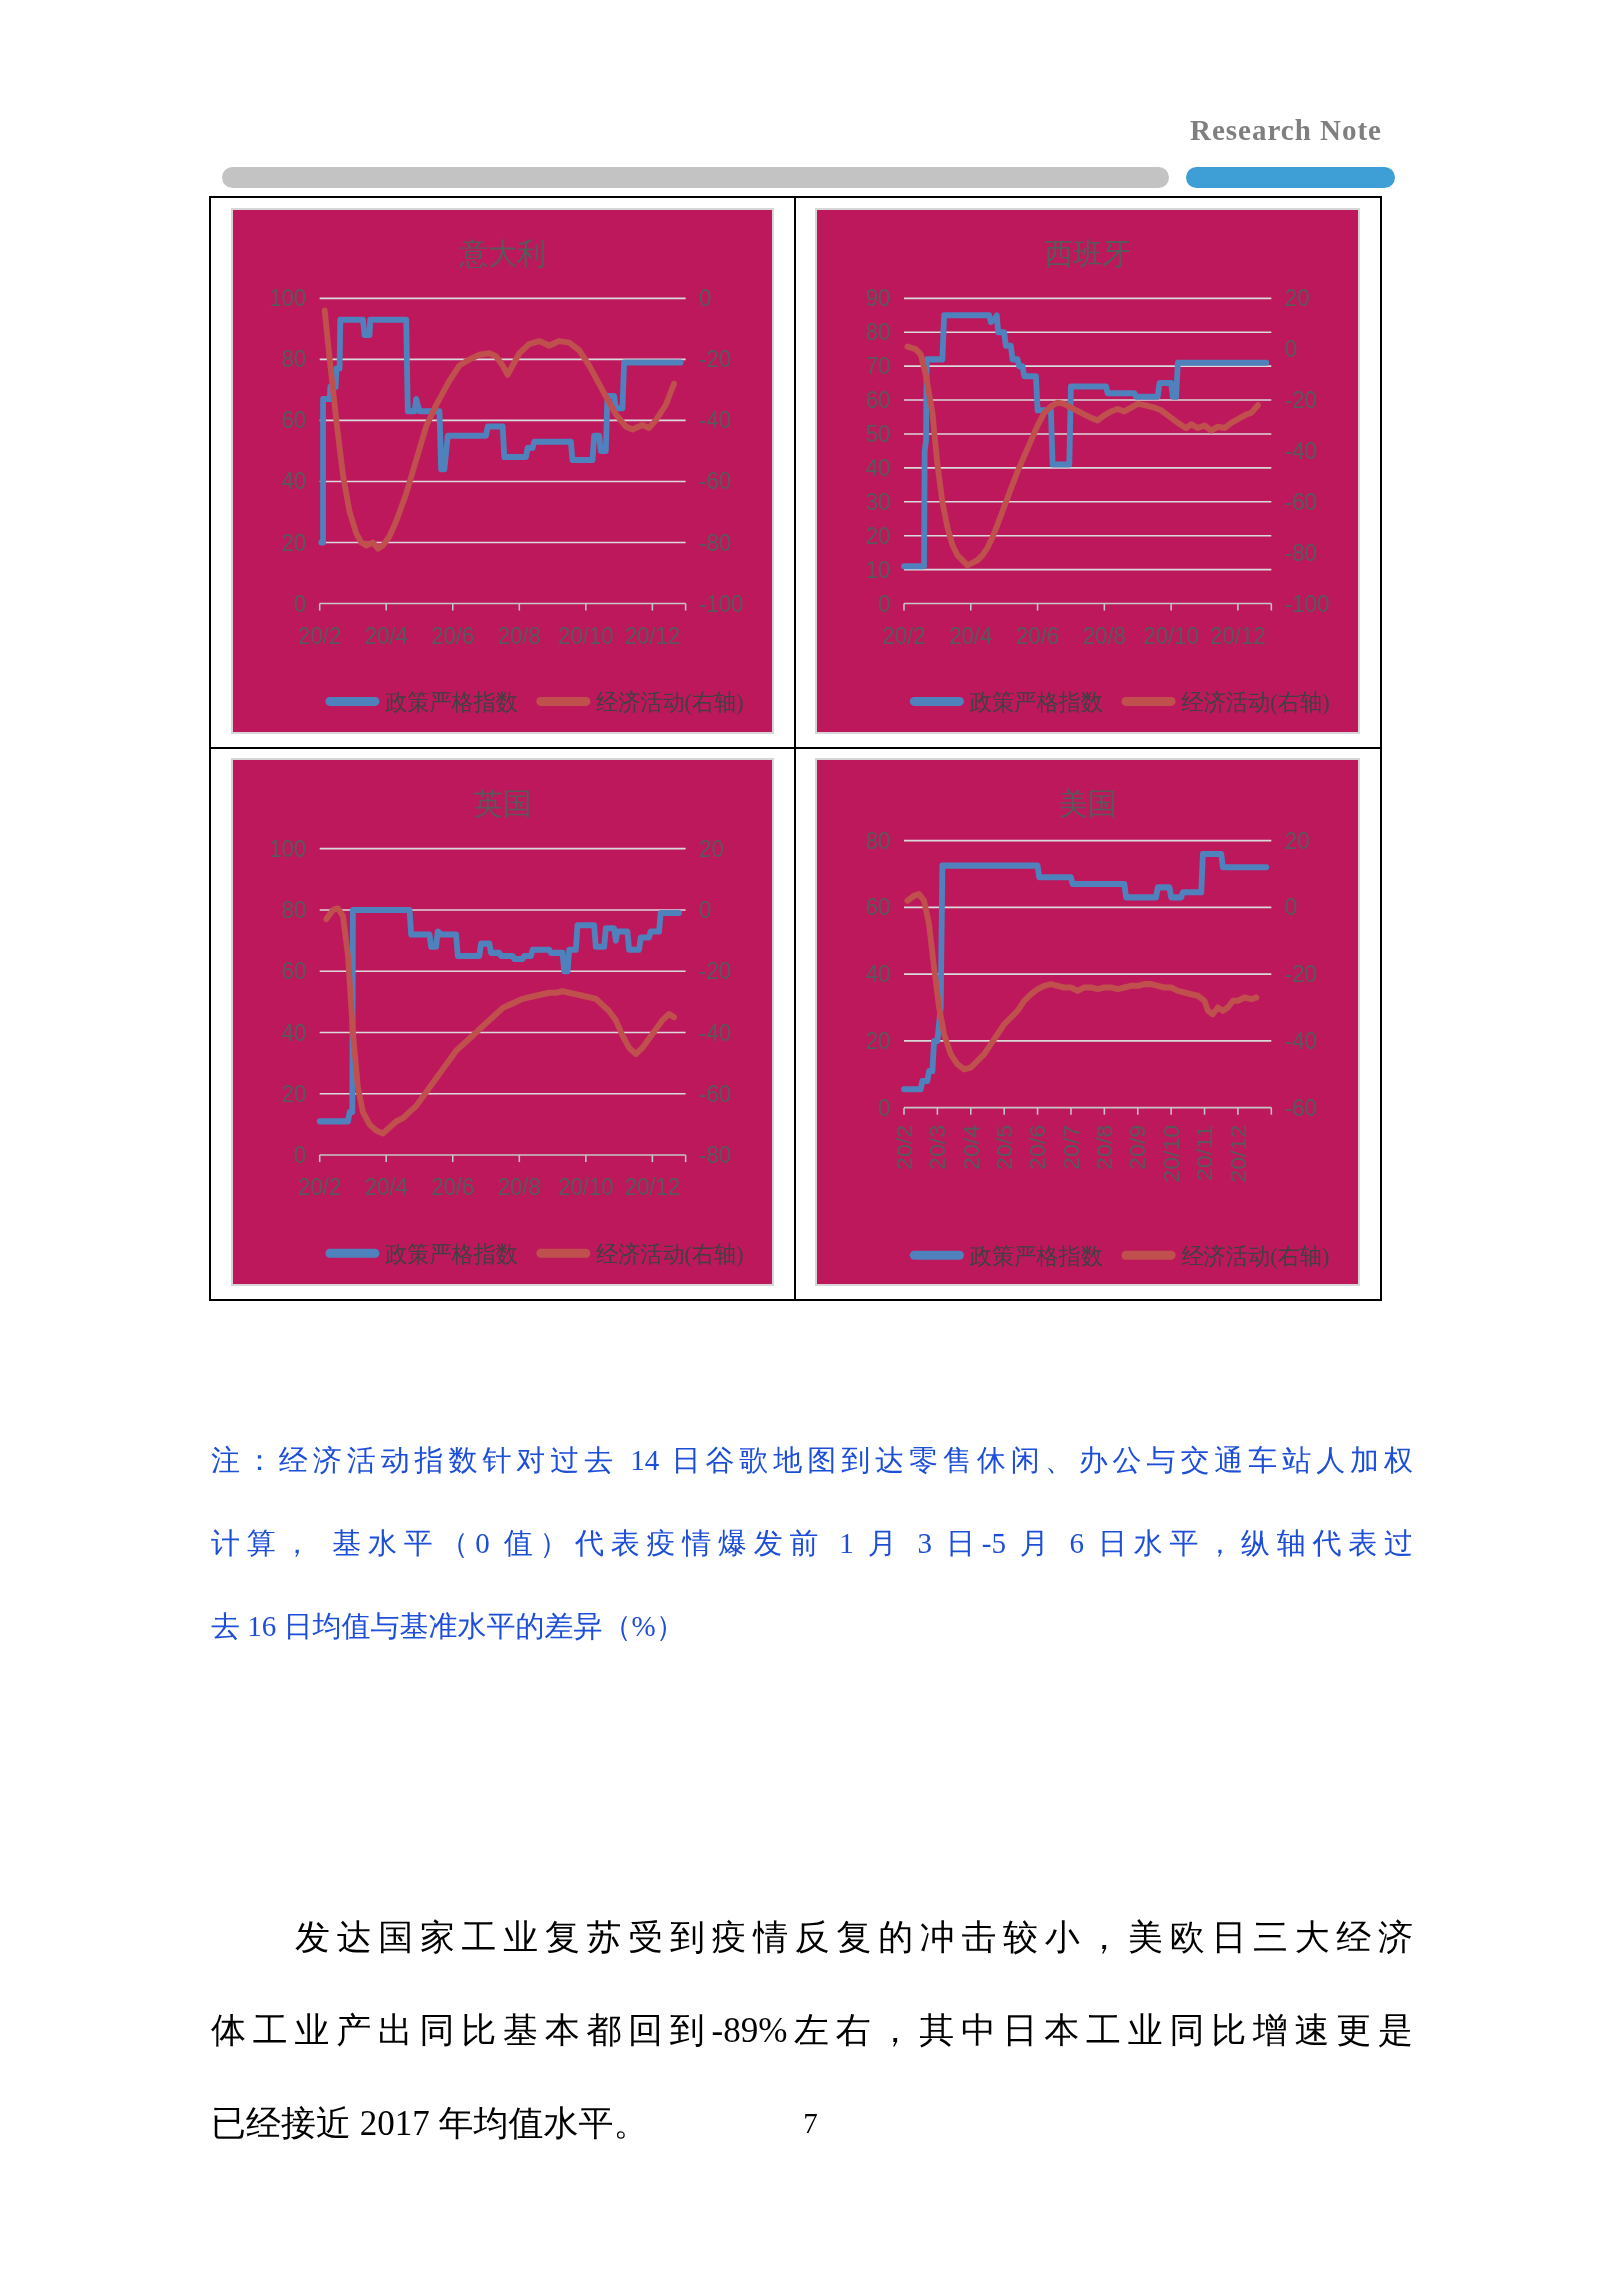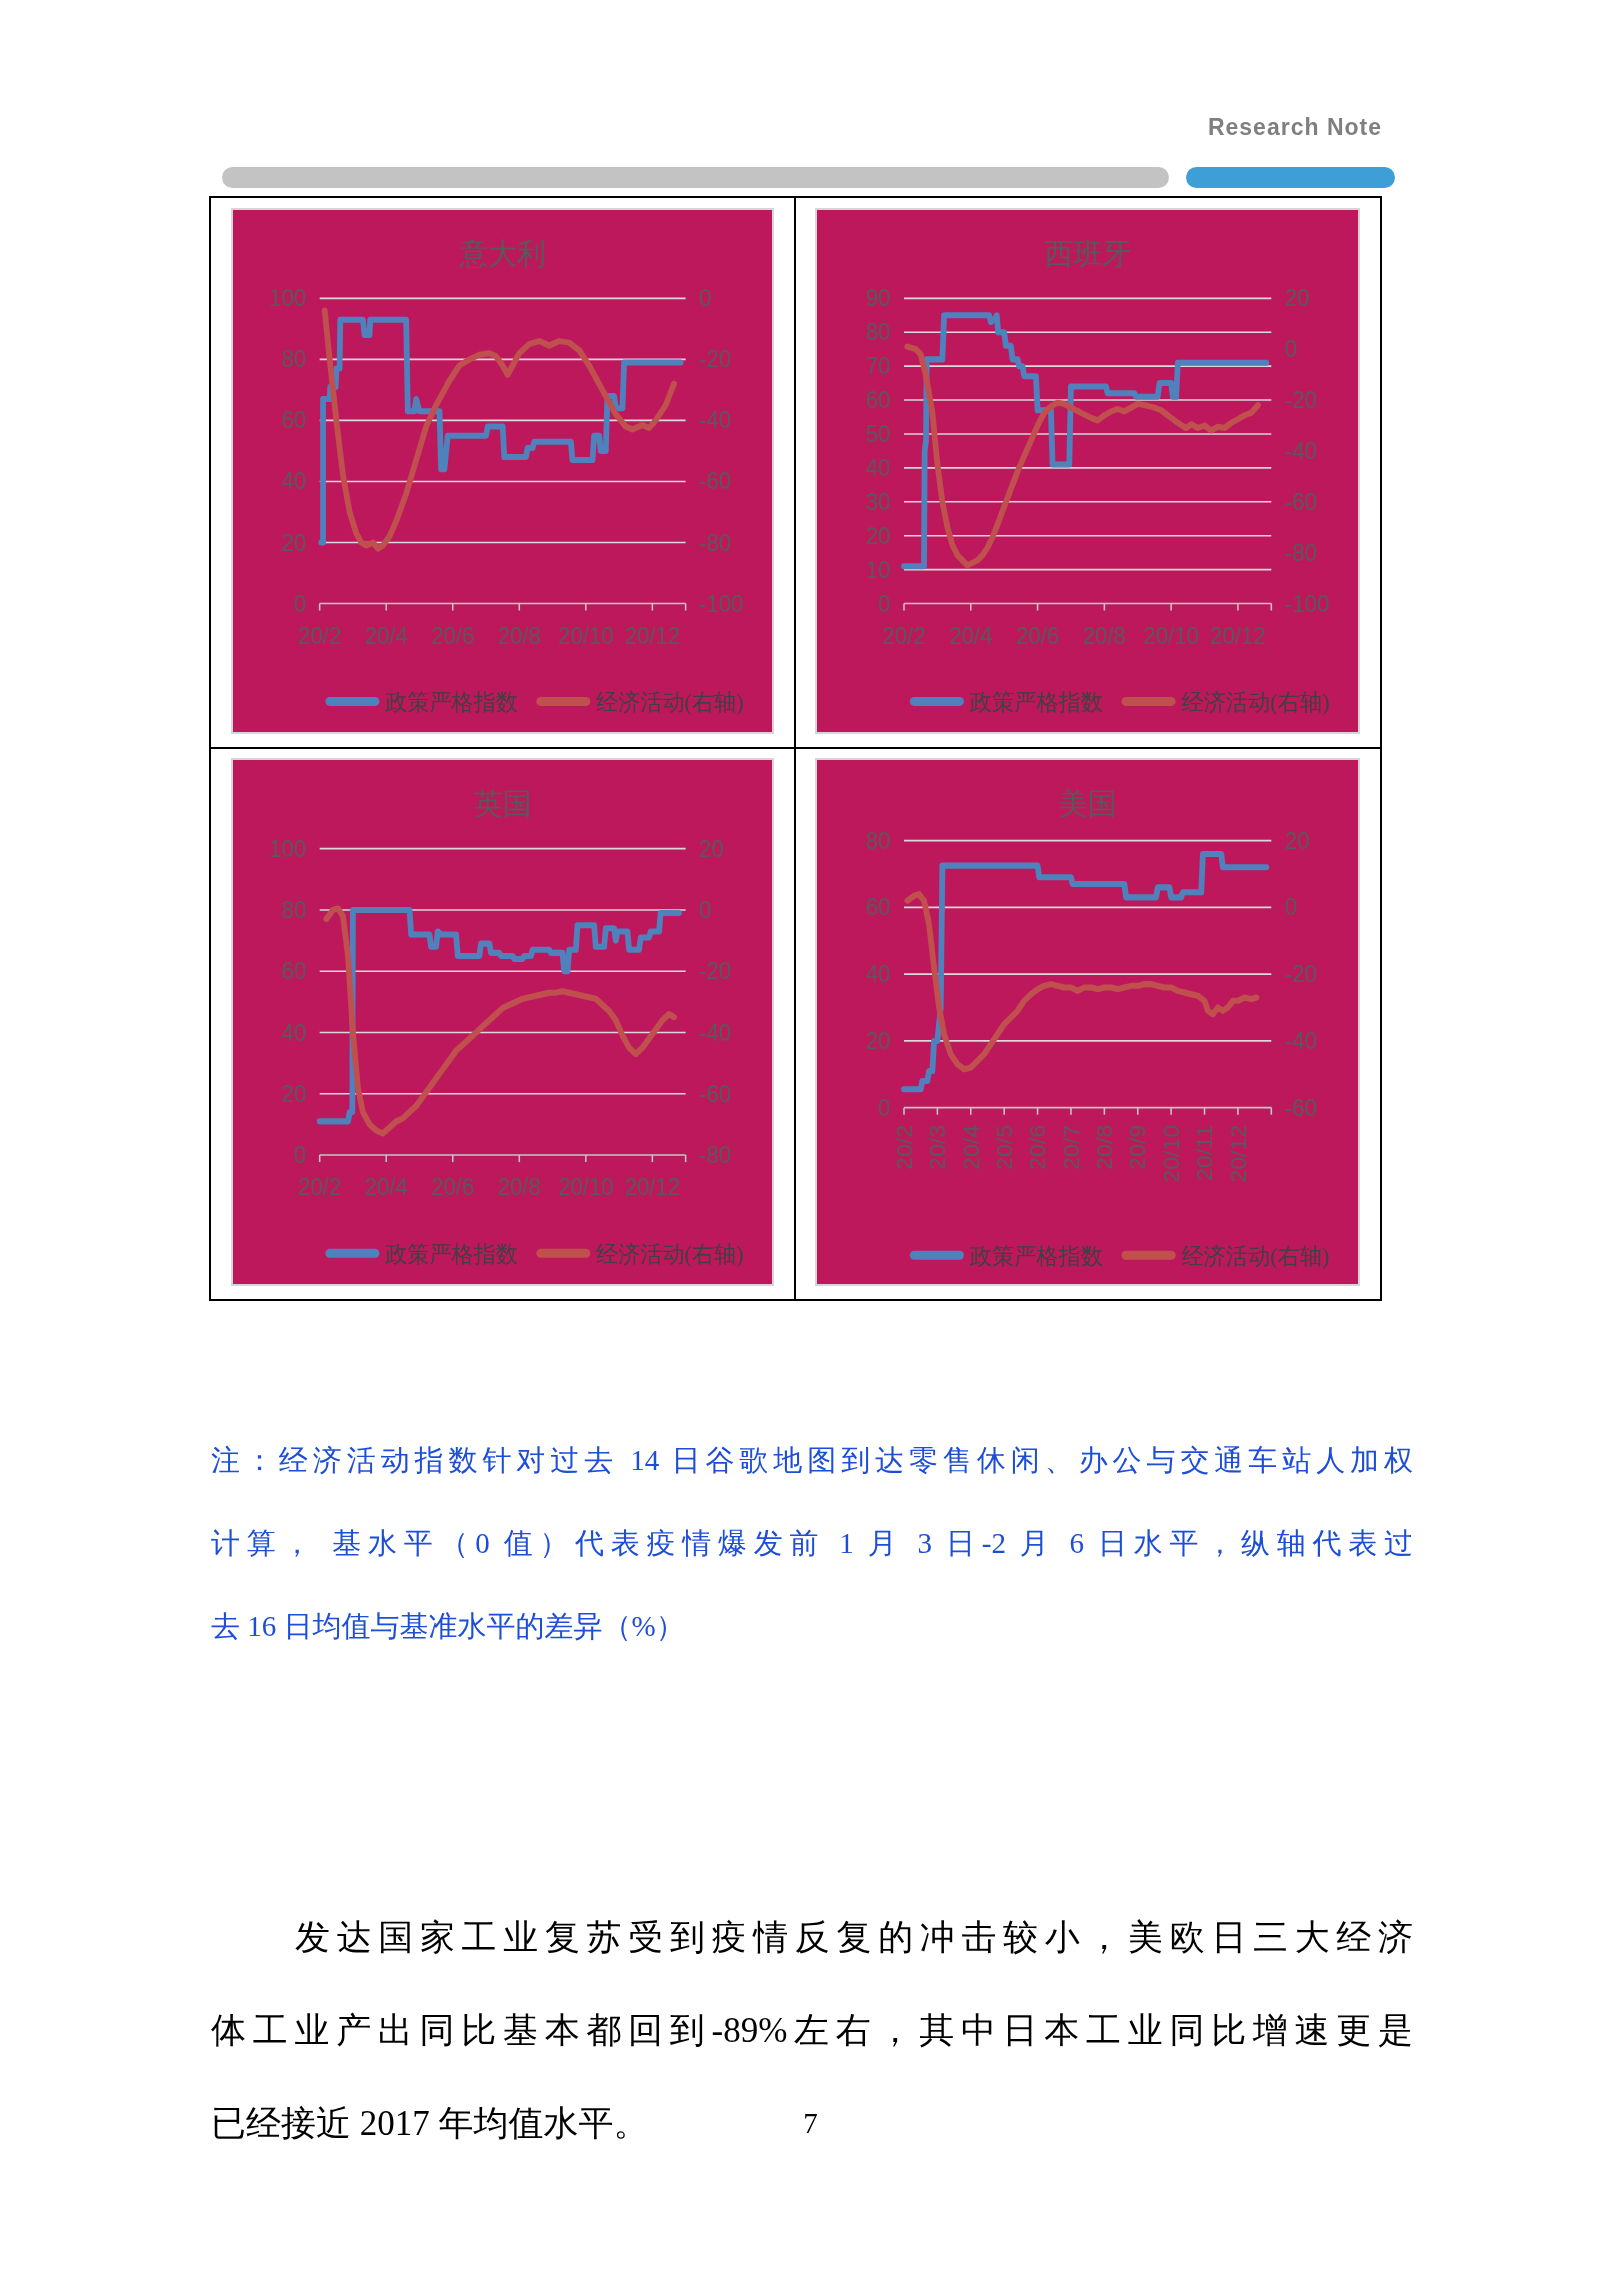--- a/index.html
+++ b/index.html
@@ -1,19 +1,19 @@
 <!DOCTYPE html>
 <html><head>
 <meta charset="utf-8">
 <style>
   html,body{margin:0;padding:0;background:#ffffff;}
   .page{position:relative;width:1621px;height:2293px;background:#ffffff;overflow:hidden;
         font-family:"Liberation Serif","DejaVu Serif",serif;color:#000;}
-  .header-title{position:absolute;top:114px;right:239px;font-size:23px;font-weight:bold;
-        color:#7f7f7f;letter-spacing:1px;font-family:Liberation Sans, sans-serif;}
+  .header-title{position:absolute;top:114px;right:239px;font-size:29px;font-weight:bold;
+        color:#7f7f7f;letter-spacing:1px;font-family:Liberation Serif, serif;}
   .bar{position:absolute;top:167px;height:20.6px;border-radius:10.8px;}
   .bar-gray{left:222px;width:947px;background:#c3c3c3;}
   .bar-blue{left:1186px;width:209px;background:#3d9fd6;}
   .charts-box{position:absolute;left:209px;top:196px;width:1173px;height:1105px;
         border:2.9px solid #000;box-sizing:border-box;display:grid;
         grid-template-columns:1fr 1fr;grid-template-rows:1fr 1fr;}
   .chart-cell{position:relative;box-sizing:border-box;}
   .cell-r{border-right:2.9px solid #000;}
   .cell-b{border-bottom:2.9px solid #000;}
   .chart-frame{position:absolute;left:19.6px;right:19.6px;top:9.8px;bottom:12.7px;
@@ -232,21 +232,21 @@
             <text x="158" y="500" font-size="23" font-family="&quot;Liberation Serif&quot;,&quot;DejaVu Serif&quot;,serif" fill="#404040">政策严格指数</text>
             <rect x="315" y="487" width="56" height="9" rx="4.5" fill="#c0504d"></rect>
             <text x="377" y="500" font-size="23" font-family="&quot;Liberation Serif&quot;,&quot;DejaVu Serif&quot;,serif" fill="#404040">经济活动(右轴)</text>
           </svg>
       </div>
     </div>
   </div>
 
   <div class="note-block">
     <div class="note-line-just">注：经济活动指数针对过去 14 日谷歌地图到达零售休闲、办公与交通车站人加权</div>
-    <div class="note-line-just">计算， 基水平（0 值）代表疫情爆发前 1 月 3 日-2 月 6 日水平，纵轴代表过</div>
+    <div class="note-line-just">计算， 基水平（0 值）代表疫情爆发前 1 月 3 日-5 月 6 日水平，纵轴代表过</div>
     <div>去 16 日均值与基准水平的差异（%）</div>
   </div>
 
   <div class="para-block">
     <div class="para-indent para-just">发达国家工业复苏受到疫情反复的冲击较小，美欧日三大经济</div>
     <div class="para-just">体工业产出同比基本都回到-89%左右，其中日本工业同比增速更是</div>
     <div>已经接近 2017 年均值水平。</div>
   </div>
 
   <div class="page-number">7</div>

